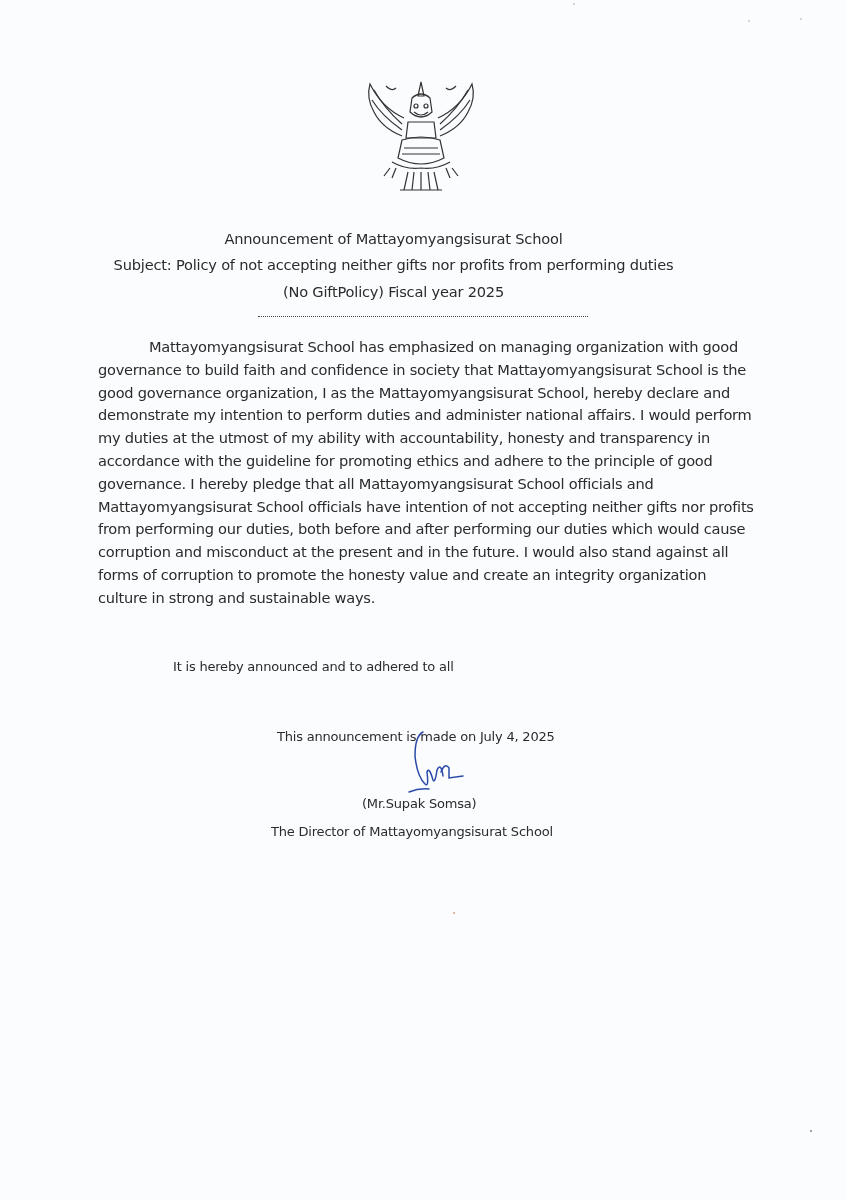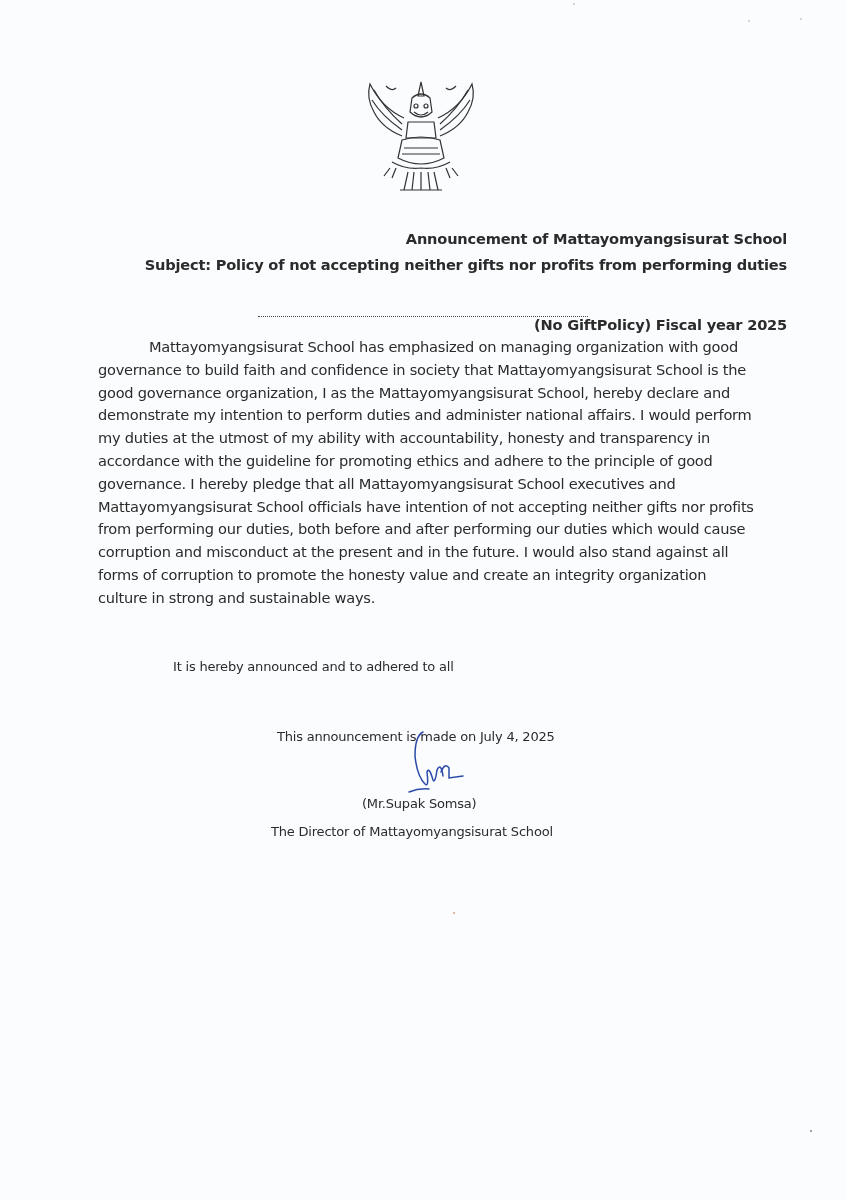--- a/index.html
+++ b/index.html
@@ -3,21 +3,21 @@
 <meta charset="utf-8">
 <style>
   html, body { margin: 0; padding: 0; }
   body {
     width: 846px; height: 1200px; position: relative; overflow: hidden;
     background: #fbfcfe;
     font-family: "DejaVu Sans", sans-serif;
     color: #2b2b2b;
   }
   .emblem { position: absolute; left: 362px; top: 78px; width: 118px; height: 116px; }
-  .center { position: absolute; left: 0; width: 787px; text-align: right; font-size: 14.6px; white-space: nowrap; letter-spacing: -0.2px; font-weight: bold; }
+  .center { position: absolute; left: 0; width: 787px; text-align: center; font-size: 14.6px; white-space: nowrap; letter-spacing: -0.2px; }
   .dots { position: absolute; left: 258px; top: 316px; width: 330px; border-top: 1.5px dotted #444; }
   .body-text { position: absolute; left: 98px; top: 336px; width: 648px; font-size: 14.6px; line-height: 22.8px; letter-spacing: -0.25px; }
   .line { display: block; white-space: nowrap; }
   .line.indent { padding-left: 51px; }
   .abs { position: absolute; font-size: 13px; white-space: nowrap; letter-spacing: -0.2px; }
   .sig { position: absolute; left: 405px; top: 726px; width: 70px; height: 70px; }
   .speck { position: absolute; width: 2px; height: 2px; background: #c8c8c8; border-radius: 1px; }
 </style>
 </head>
 <body>
@@ -49,31 +49,31 @@
       <path d="M40 76 L78 76"></path>
     <path d="M30 84 Q44 92 59 90 Q74 92 88 84"></path>
     <path d="M28 90 L22 98 M34 90 L30 100 M84 90 L88 100 M90 90 L96 98"></path>
     <path d="M46 94 L42 112 M52 94 L50 112 M59 94 L59 112 M66 94 L68 112 M72 94 L76 112"></path>
     <path d="M38 112 L80 112"></path>
   </g>
 </svg>
 
 <div class="center" style="top:230px;">Announcement of Mattayomyangsisurat School</div>
 <div class="center" style="top:256px;">Subject: Policy of not accepting neither gifts nor profits from performing duties</div>
-<div class="center" style="top:283px;margin-top:33px;">(No GiftPolicy) Fiscal year 2025</div>
+<div class="center" style="top:283px;">(No GiftPolicy) Fiscal year 2025</div>
 <div class="dots"></div>
 
 <div class="body-text">
   <span class="line indent">Mattayomyangsisurat School has emphasized on managing organization with good</span>
   <span class="line">governance to build faith and confidence in society that Mattayomyangsisurat School is the</span>
   <span class="line">good governance organization, I as the Mattayomyangsisurat School, hereby declare and</span>
   <span class="line">demonstrate my intention to perform duties and administer national affairs. I would perform</span>
   <span class="line">my duties at the utmost of my ability with accountability, honesty and transparency in</span>
   <span class="line">accordance with the guideline for promoting ethics and adhere to the principle of good</span>
-  <span class="line">governance. I hereby pledge that all Mattayomyangsisurat School executives and</span>
+  <span class="line">governance. I hereby pledge that all Mattayomyangsisurat School officials and</span>
   <span class="line">Mattayomyangsisurat School officials have intention of not accepting neither gifts nor profits</span>
   <span class="line">from performing our duties, both before and after performing our duties which would cause</span>
   <span class="line">corruption and misconduct at the present and in the future. I would also stand against all</span>
   <span class="line">forms of corruption to promote the honesty value and create an integrity organization</span>
   <span class="line">culture in strong and sustainable ways.</span>
 </div>
 
 <div class="abs" style="left:173px;top:659px;">It is hereby announced and to adhered to all</div>
 <div class="abs" style="left:277px;top:697px;margin-top:32px;">This announcement is made on July 4, 2025</div>
 

